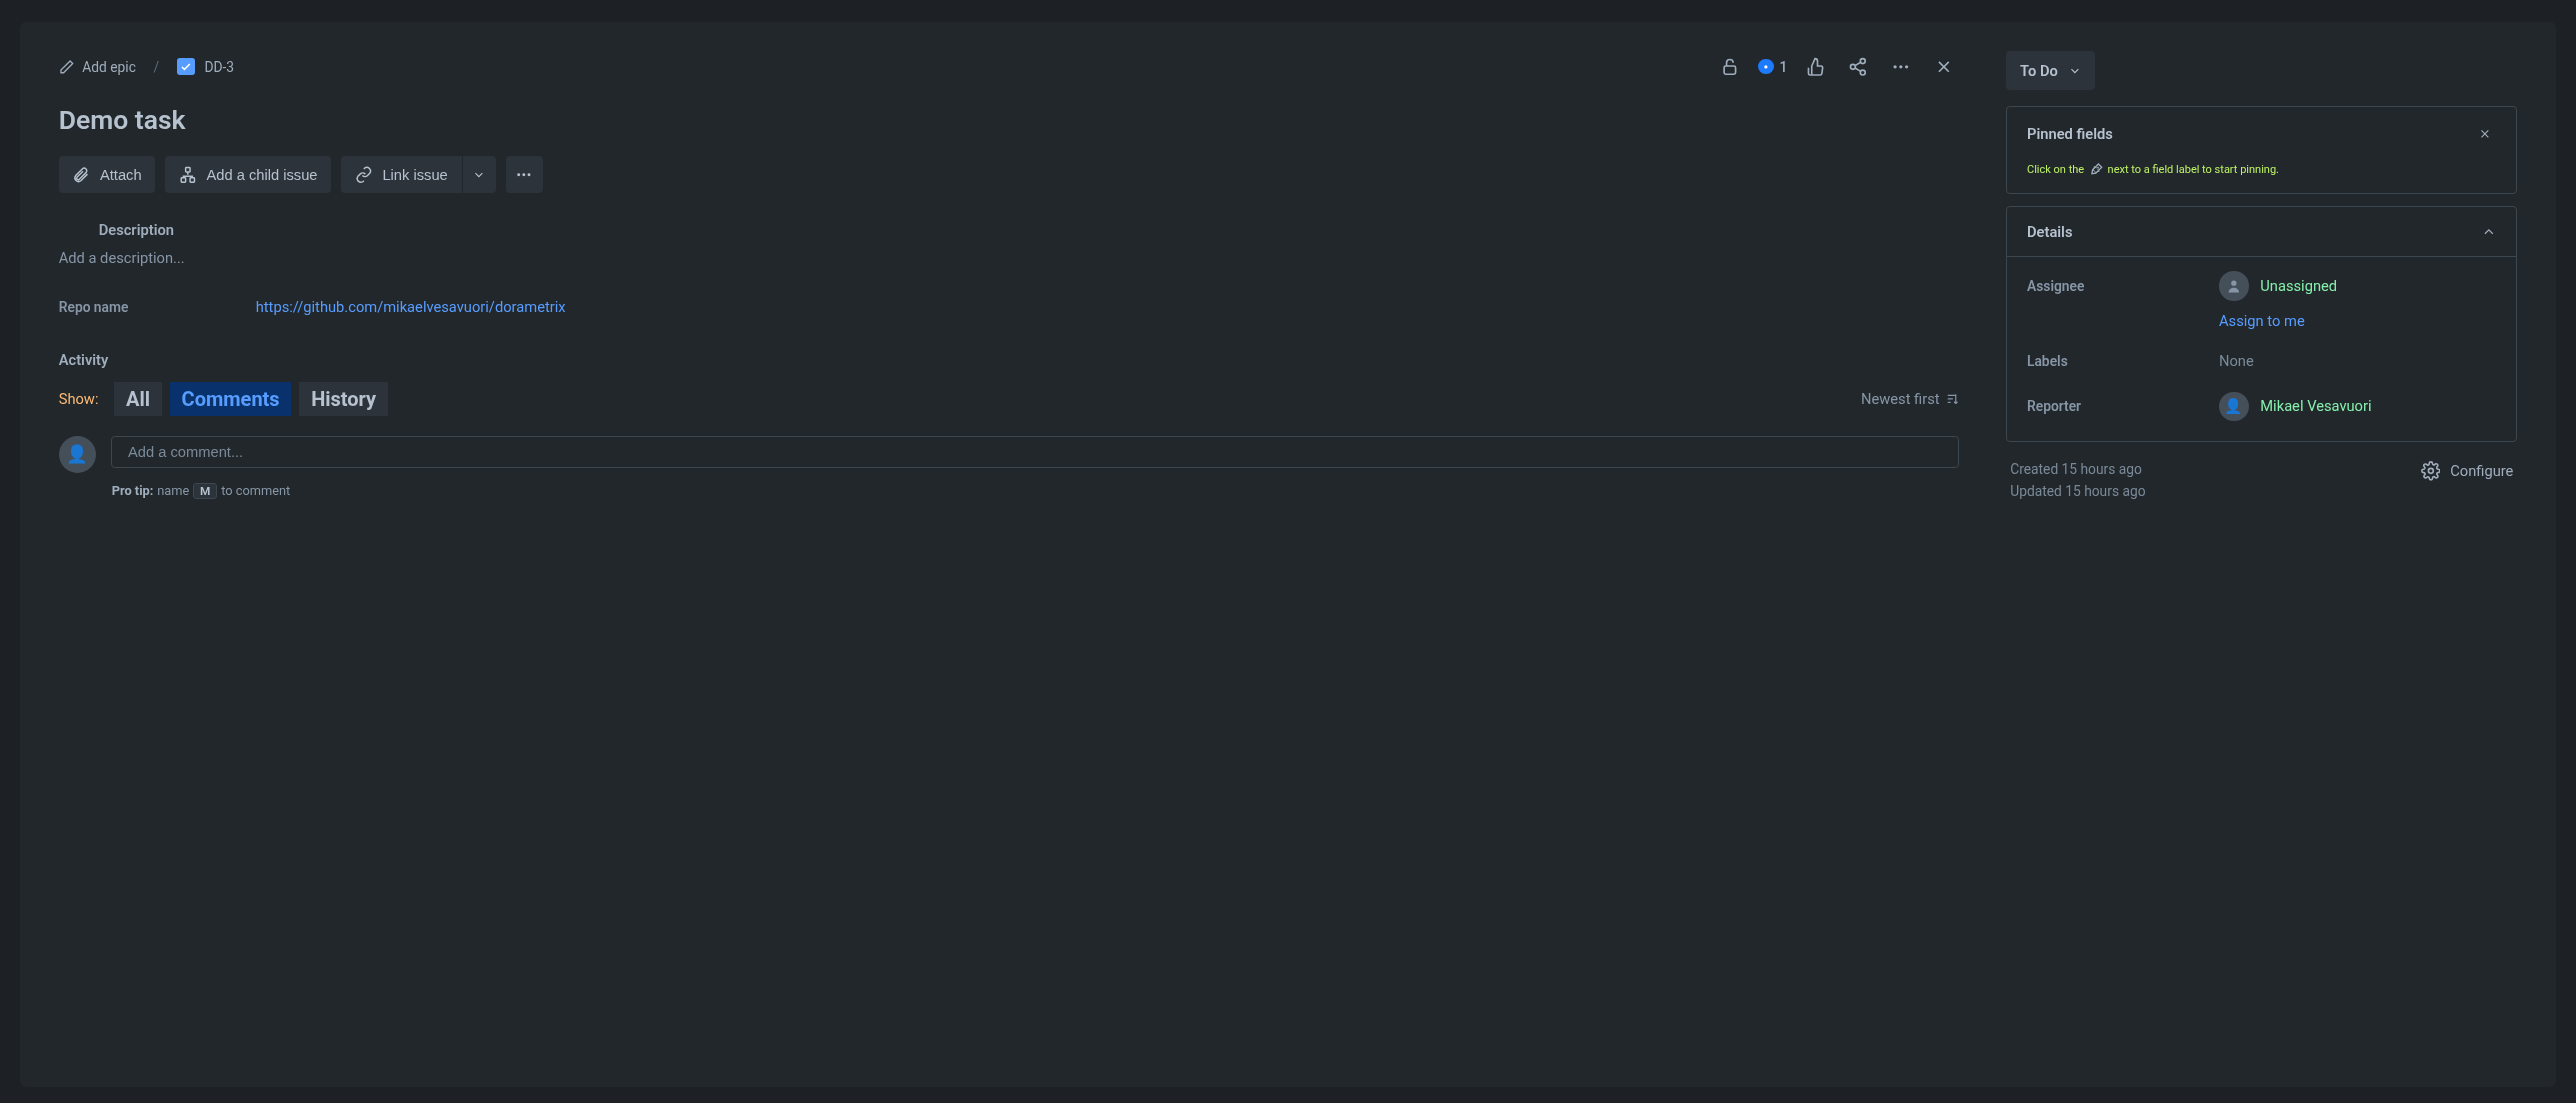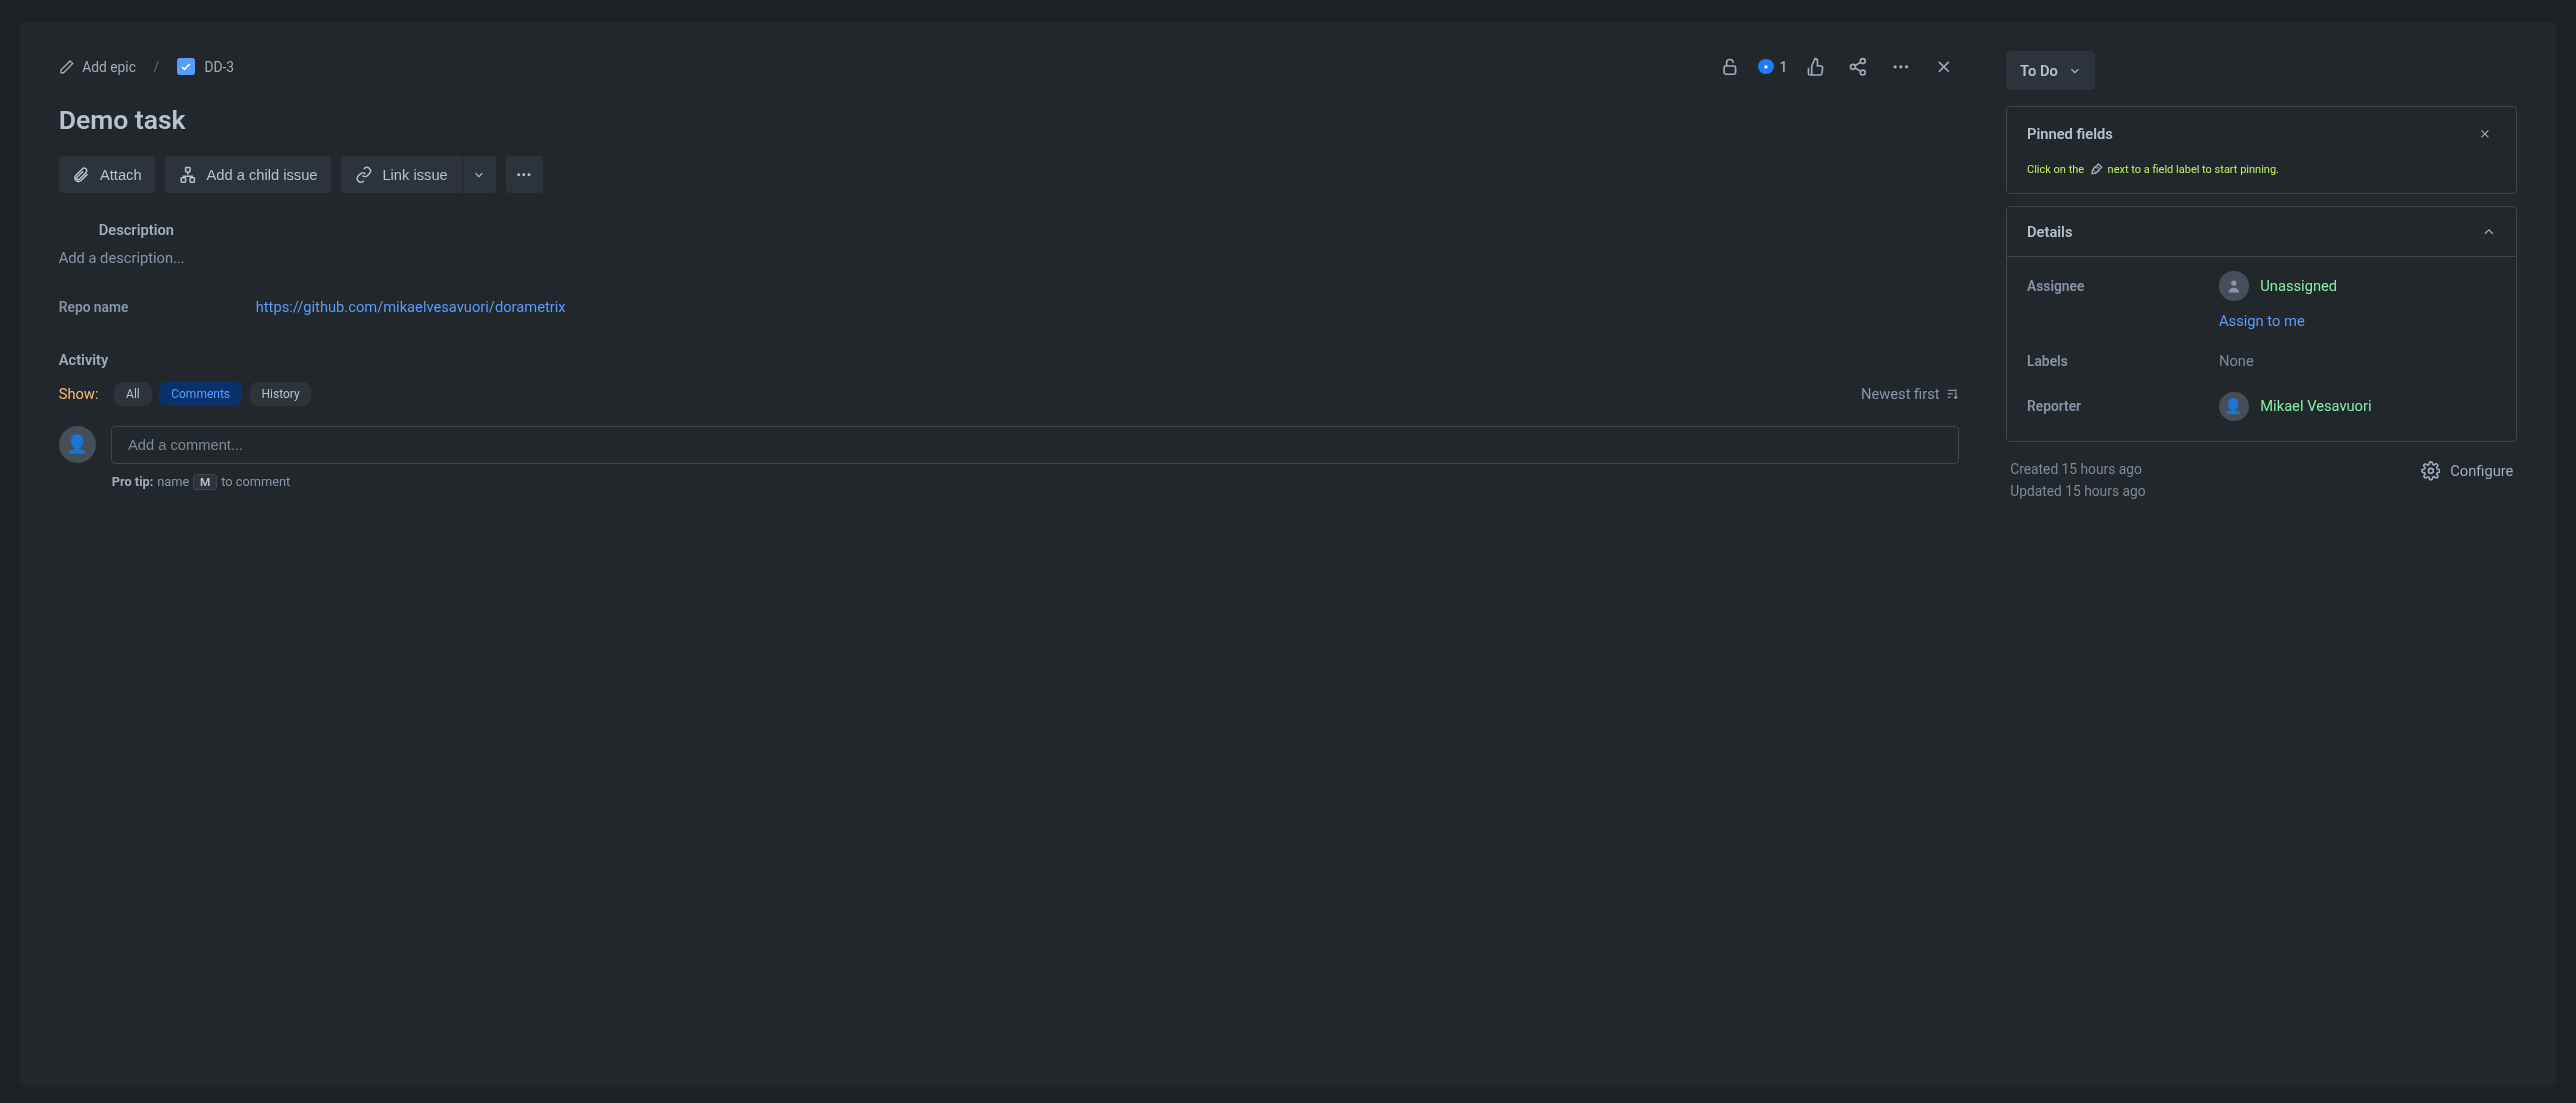--- a/index.html
+++ b/index.html
@@ -64,28 +64,28 @@
     
     .field-row { display:flex; align-items:center; margin-bottom:35px; }
     .field-label { width:197px; font-size:13.8px; font-weight:600; color:#8696a7; }
     .field-link { color:#579dff; font-size:14.7px; text-decoration:none; cursor:pointer; }
 
     
     .activity-header { font-size:14.7px; font-weight:600; color:#9fadbc; margin-bottom:13.8px; }
     .activity-row { display:flex; justify-content:space-between; align-items:center; margin-bottom:19.7px; }
     .tabs { display:flex; align-items:center; gap:7.9px; }
     .show-label { color:#fdba74; margin-right:7.9px; font-size:14.7px; }
-    .tab { padding:4.9px 11.8px; border-radius:8px; background:#2c333a; color:#b6c2cf; cursor:pointer; font-size:12px; }
+    .tab { padding:4.9px 11.8px; border-radius:0; background:#2c333a; color:#b6c2cf; cursor:pointer; font-size:20px;font-weight:bold; }
     .tab.active { background:#09326c; color:#579dff; }
     .sort-btn { display:flex; align-items:center; gap:5.9px; color:#8696a7; cursor:pointer; font-size:14.7px; }
 
     .comment-row { display:flex; gap:15.7px; align-items:flex-start; margin-bottom:9.8px; }
     .avatar { width:37px; height:37px; border-radius:50%; background:#454f59; display:flex; align-items:center; justify-content:center; font-size:17.7px; }
     .avatar.small { width:29.5px; height:29.5px; font-size:14.7px; }
-    .comment-input { flex:1; height:38px; border:1px solid #3d474f; border-radius:3.9px; padding:0 15.7px; background:transparent; color:#b6c2cf; font-size:14.7px; outline:none; }
+    .comment-input { flex:1; height:32px; border:1px solid #3d474f; border-radius:3.9px; padding:0 15.7px; background:transparent; color:#b6c2cf; font-size:14.7px; outline:none; }
     .comment-input::placeholder { color:#7a8a99; }
     .pro-tip { margin-left:53px; font-size:12.8px; color:#8696a7; display:flex; align-items:center; gap:3.9px; }
     .pro-tip strong { color:#9fadbc; }
     .key-badge { background:#2c333a; border:1px solid #3d474f; border-radius:2.9px; padding:0px 5.9px; font-size:11.8px; color:#b6c2cf; font-weight:600; }
 
     
     .status-btn { align-self:flex-start; background:#2c333a; height:39px; padding:0 13.8px; border-radius:3.9px; display:flex; align-items:center; gap:9.8px; font-weight:600; font-size:14.7px; cursor:pointer; margin-bottom:15.7px; }
     .panel { border:1px solid #3d474f; border-radius:3.9px; margin-bottom:11.8px; }
     .panel-header { padding:15.7px 19.7px; display:flex; justify-content:space-between; align-items:center; }
     .panel-title { font-weight:600; font-size:14.7px; color:#b6c2cf; }

